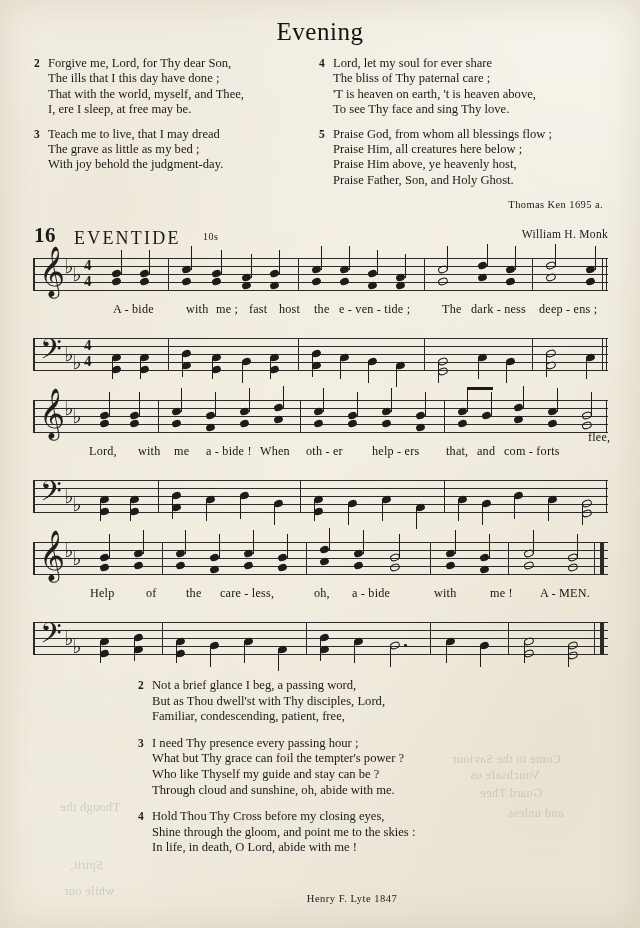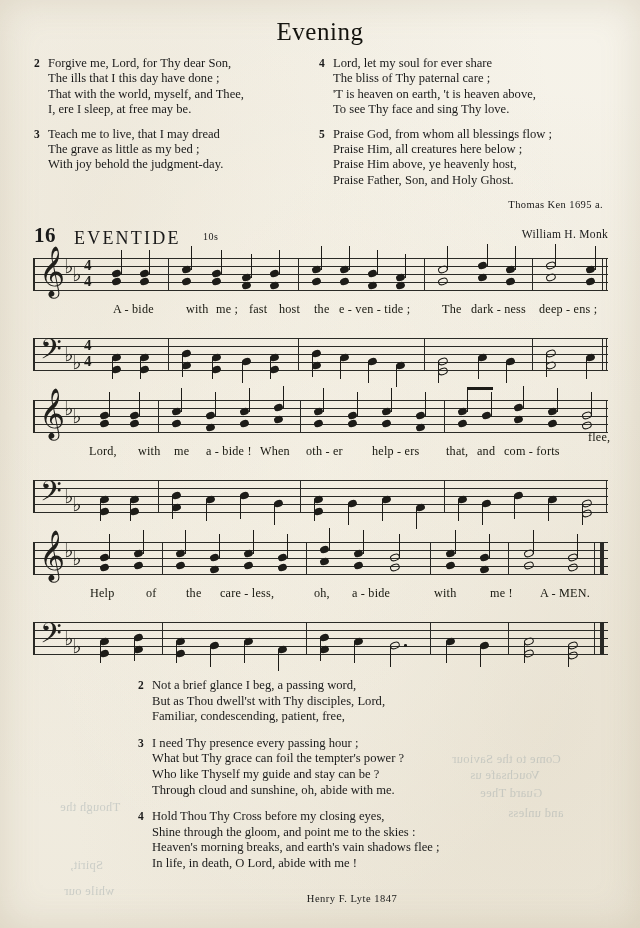--- a/index.html
+++ b/index.html
@@ -730,20 +730,19 @@
     <span class="vnum">3</span>
     <div class="vline">I need Thy presence every passing hour ;</div>
     <div class="vline">What but Thy grace can foil the tempter's power ?</div>
     <div class="vline">Who like Thyself my guide and stay can be ?</div>
     <div class="vline">Through cloud and sunshine, oh, abide with me.</div>
   </div>
   <div class="verse">
     <span class="vnum">4</span>
     <div class="vline">Hold Thou Thy Cross before my closing eyes,</div>
     <div class="vline">Shine through the gloom, and point me to the skies :</div>
-    <div class="vline">Heaven's morning breaks, and earth's vain shadows flee ;</div>
     <div class="vline">In life, in death, O Lord, abide with me !</div>
   </div>
 </div>
 
 <div class="low-attrib">Henry F. Lyte  1847</div>
 
 <div class="edge-shadow"></div>
 
 </body></html>

